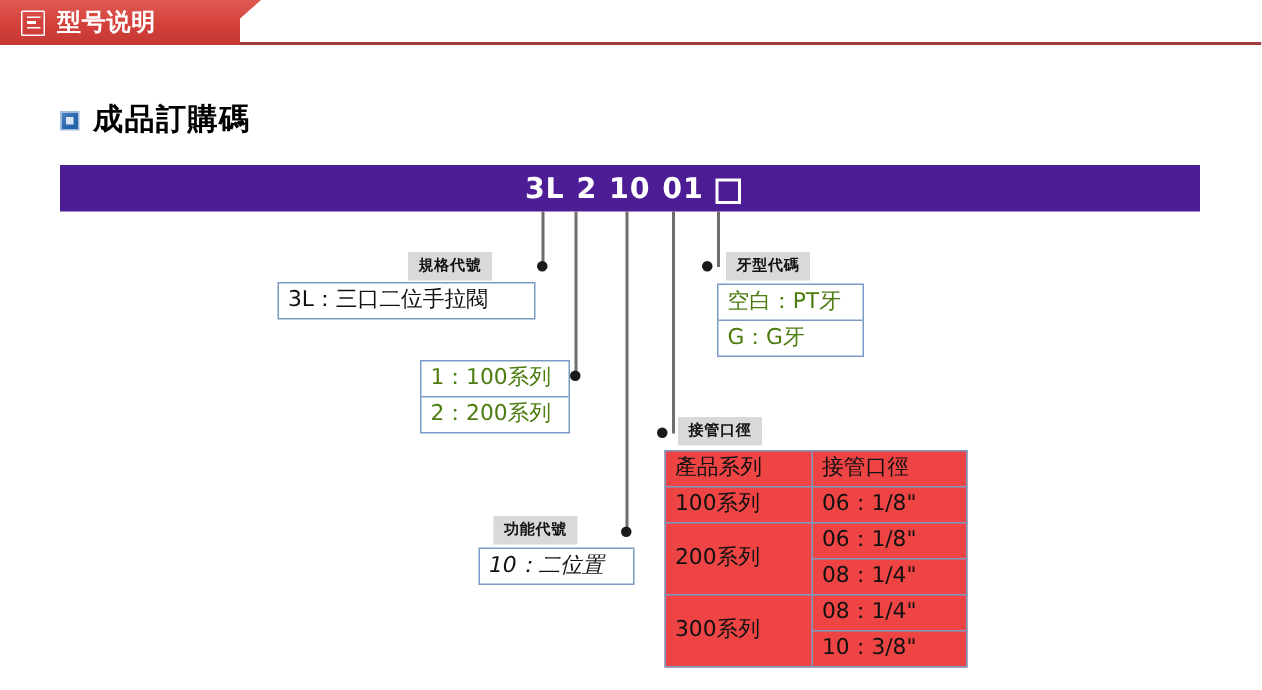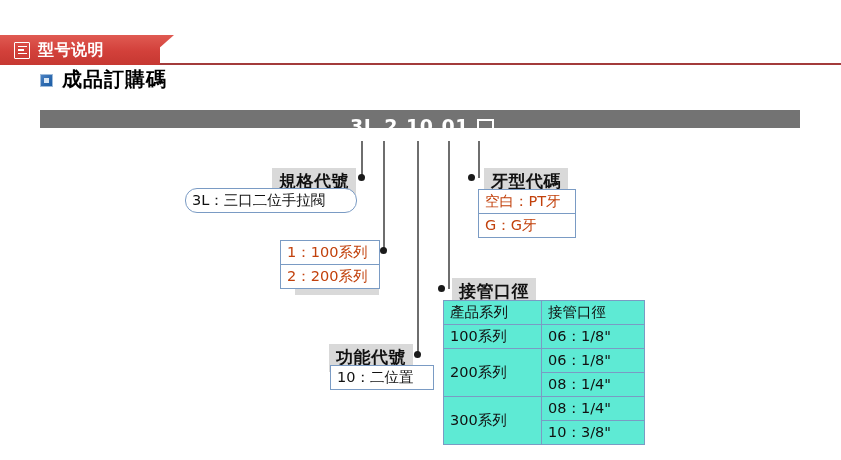--- a/index.html
+++ b/index.html
@@ -15,21 +15,20 @@
     position: relative;
   }
 
   
   .header {
     position: absolute;
     left: 0;
     top: 0;
     width: 841px;
     height: 32px;
-    margin-top: 35px;
   }
   .header-rule {
     position: absolute;
     left: 0;
     top: 28px;
     width: 841px;
     height: 2px;
     background: #a33b3b;
   }
   .header-tab {
@@ -115,22 +114,22 @@
     letter-spacing: 1px;
     white-space: nowrap;
   }
 
   
   .code-bar {
     position: absolute;
     left: 40px;
     top: 110px;
     width: 760px;
-    height: 18px;
-    background: #737373;
+    height: 31px;
+    background: #4c1d95;
     text-decoration: underline;
   }
   .code-text {
     position: absolute;
     left: 0;
     top: 0;
     width: 760px;
     height: 31px;
     display: flex;
     align-items: center;
@@ -163,21 +162,21 @@
     width: 7px;
     height: 7px;
     border-radius: 50%;
     background: #1a1a1a;
   }
 
   
   .anno-label {
     position: absolute;
     background: #d9d9d9;
-    font-size: 17px;
+    font-size: 10px;
     font-weight: bold;
     color: #111111;
     padding: 2px 7px 3px 7px;
     white-space: nowrap;
     letter-spacing: 0.5px;
   }
   .val-box {
     position: absolute;
     border: 1.2px solid #7a9bc4;
     box-sizing: border-box;
@@ -189,34 +188,34 @@
     line-height: 19px;
   }
   .val-stack {
     position: absolute;
     border: 1.2px solid #7a9bc4;
     box-sizing: border-box;
     background: #ffffff;
   }
   .val-stack .row {
     font-size: 14.5px;
-    color: #c2410c;
+    color: #4d7c0f;
     padding: 2px 6px;
     white-space: nowrap;
     line-height: 19px;
     border-bottom: 1.2px solid #7a9bc4;
     box-sizing: border-box;
   }
   .val-stack .row:last-child { border-bottom: none; }
 
   
   .port-table {
     position: absolute;
     border-collapse: collapse;
-    background: #5eead4;
+    background: #ef4444;
   }
   .port-table td {
     border: 1.2px solid #7a9bc4;
     font-size: 14.5px;
     color: #111111;
     padding: 2px 6px;
     white-space: nowrap;
     line-height: 19px;
     text-align: left;
   }
@@ -260,30 +259,30 @@
 <div class="leader" style="left:417px; top:141px; height:214px;"></div>
 <div class="leader-dot" style="left:414px; top:351px;"></div>
 
 <div class="leader" style="left:448px; top:141px; height:148px;"></div>
 <div class="leader-dot" style="left:438px; top:285px;"></div>
 
 <div class="leader" style="left:478px; top:141px; height:37px;"></div>
 <div class="leader-dot" style="left:468px; top:174px;"></div>
 
 <div class="anno-label" style="left:272px; top:168px;">規格代號</div>
-<div class="val-box" style="left:185px; top:188px; width:172px;border-radius:12px;">3L：三口二位手拉閥</div>
+<div class="val-box" style="left:185px; top:188px; width:172px;">3L：三口二位手拉閥</div>
 
 <div class="anno-label" style="left:295px; top:232px;margin-top:35px;">系列代號</div>
 <div class="val-stack" style="left:280px; top:240px; width:100px;">
   <div class="row">1：100系列</div>
   <div class="row">2：200系列</div>
 </div>
 
 <div class="anno-label" style="left:329px; top:344px;">功能代號</div>
-<div class="val-box" style="left:330px; top:365px; width:104px;">10：二位置</div>
+<div class="val-box" style="left:319px; top:365px; width:104px;font-style:italic;">10：二位置</div>
 
 <div class="anno-label" style="left:484px; top:168px;">牙型代碼</div>
 <div class="val-stack" style="left:478px; top:189px; width:98px;">
   <div class="row">空白：PT牙</div>
   <div class="row">G：G牙</div>
 </div>
 
 <div class="anno-label" style="left:452px; top:278px;">接管口徑</div>
 <table class="port-table" style="left:443px; top:300px;">
   <tbody>

